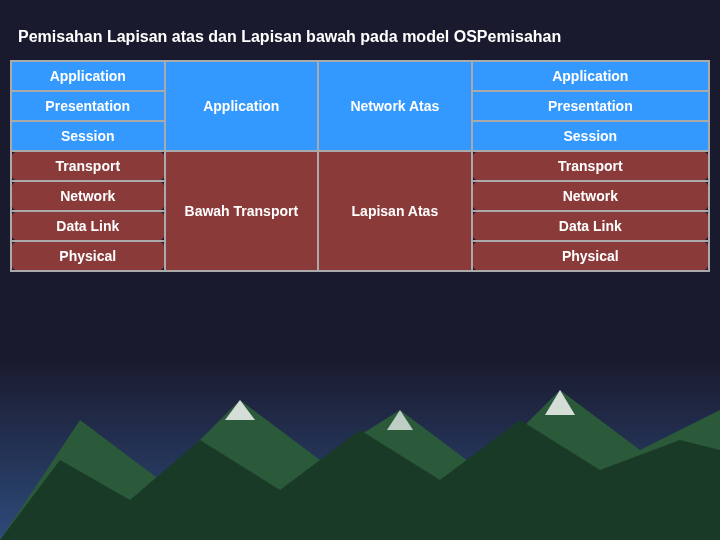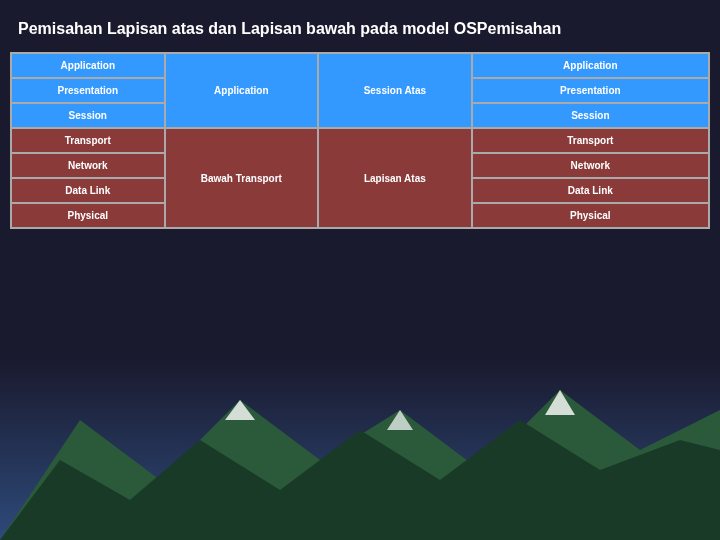--- a/index.html
+++ b/index.html
@@ -29,52 +29,54 @@
       padding: 20px 10px 10px 10px;
     }
 
     .page-title {
       color: white;
       font-size: 16px;
       font-weight: bold;
       margin-bottom: 14px;
       padding-left: 8px;
       white-space: nowrap;
+      margin-top: 8px;
     }
 
     .main-table {
       width: 100%;
       border-collapse: collapse;
       table-layout: fixed;
     }
 
     .main-table td {
       border: 2px solid #aaa;
       text-align: center;
       vertical-align: middle;
-      font-size: 10px;
+      font-size: 14px;
       font-weight: bold;
       color: white;
       padding: 6px 4px;
     }
 
     
     .col1 { width: 22%; }
     .col2 { width: 22%; }
     .col3 { width: 22%; }
     .col4 { width: 34%; }
 
     
     .blue-cell {
       background-color: #3399ff;
     }
 
     
     .red-cell {
       background-color: #8B3A3A;
+      border-radius: 8px;
     }
 
     
     .middle-blue {
       background-color: #3399ff;
     }
 
     .middle-red {
       background-color: #8B3A3A;
     }
@@ -120,21 +122,21 @@
       <col class="col4">
     </colgroup>
     <tbody>
 
       <tr>
         <td class="blue-cell">Application</td>
         <td class="middle-blue" rowspan="3">
           <span>Application</span>
         </td>
         <td class="label-blue" rowspan="3">
-          <span>Session Atas</span>
+          <span>Network Atas</span>
         </td>
         <td class="blue-cell">Application</td>
       </tr>
 
       <tr>
         <td class="blue-cell">Presentation</td>
         <td class="blue-cell">Presentation</td>
       </tr>
 
       <tr>

